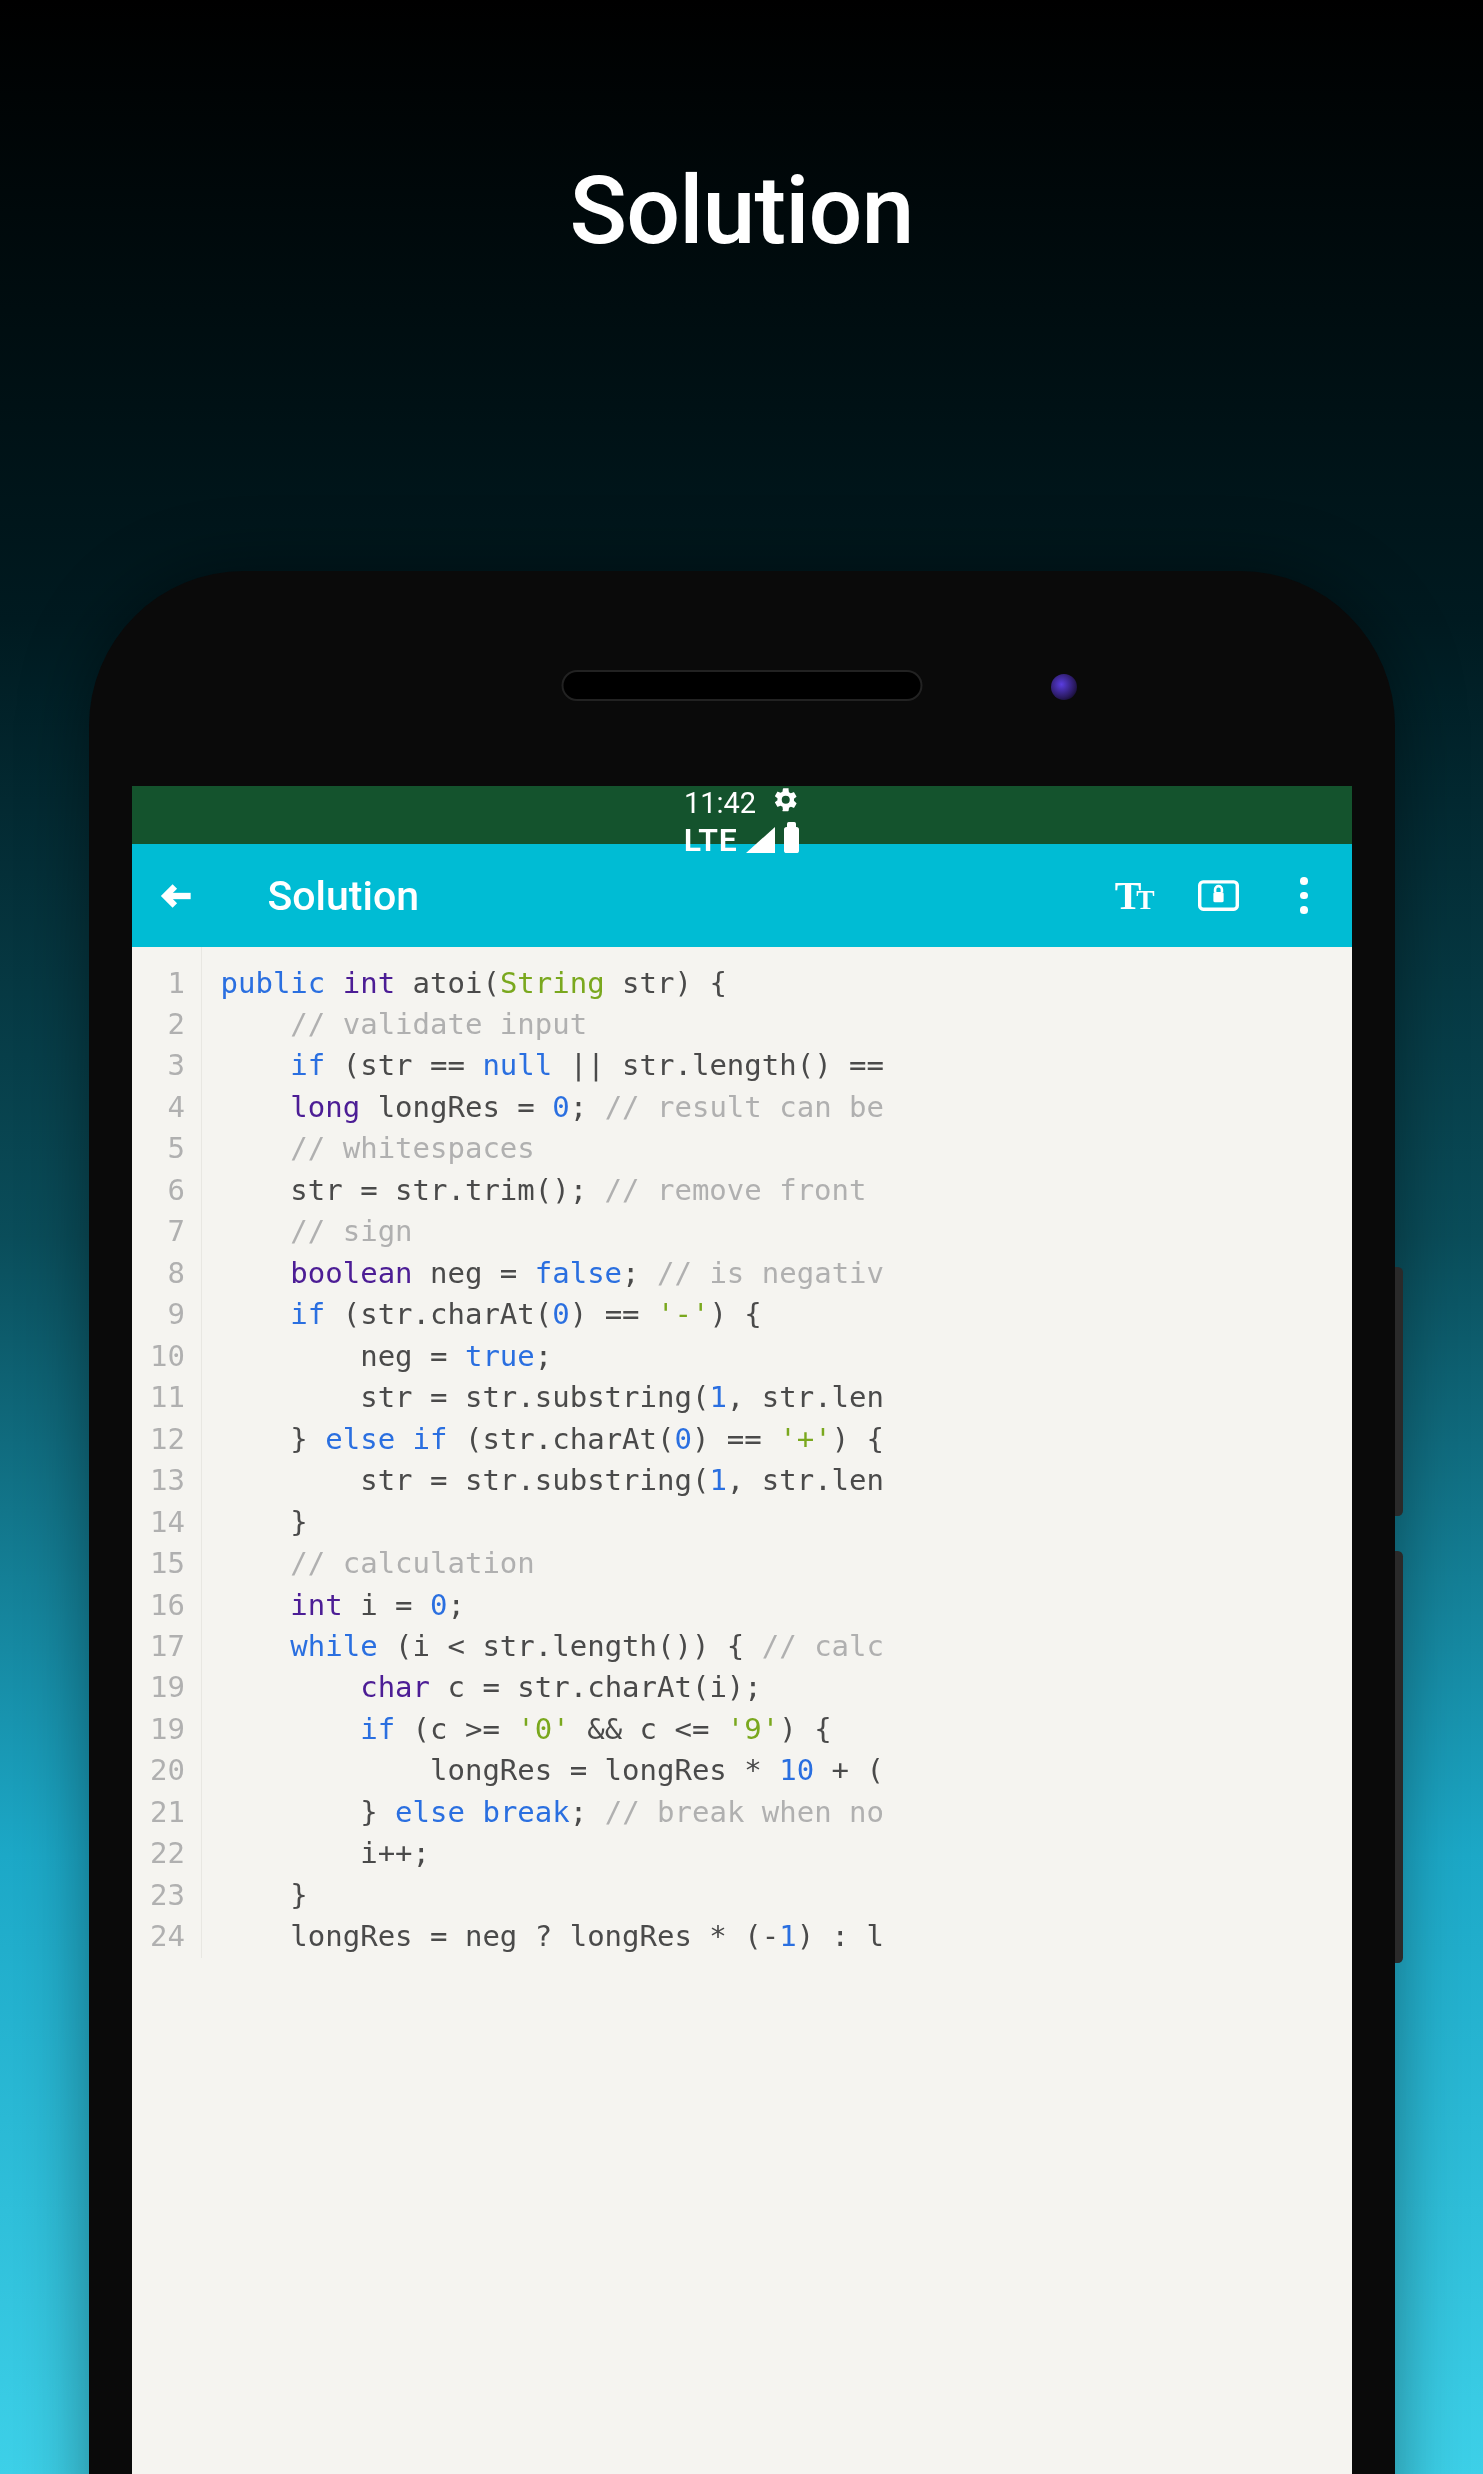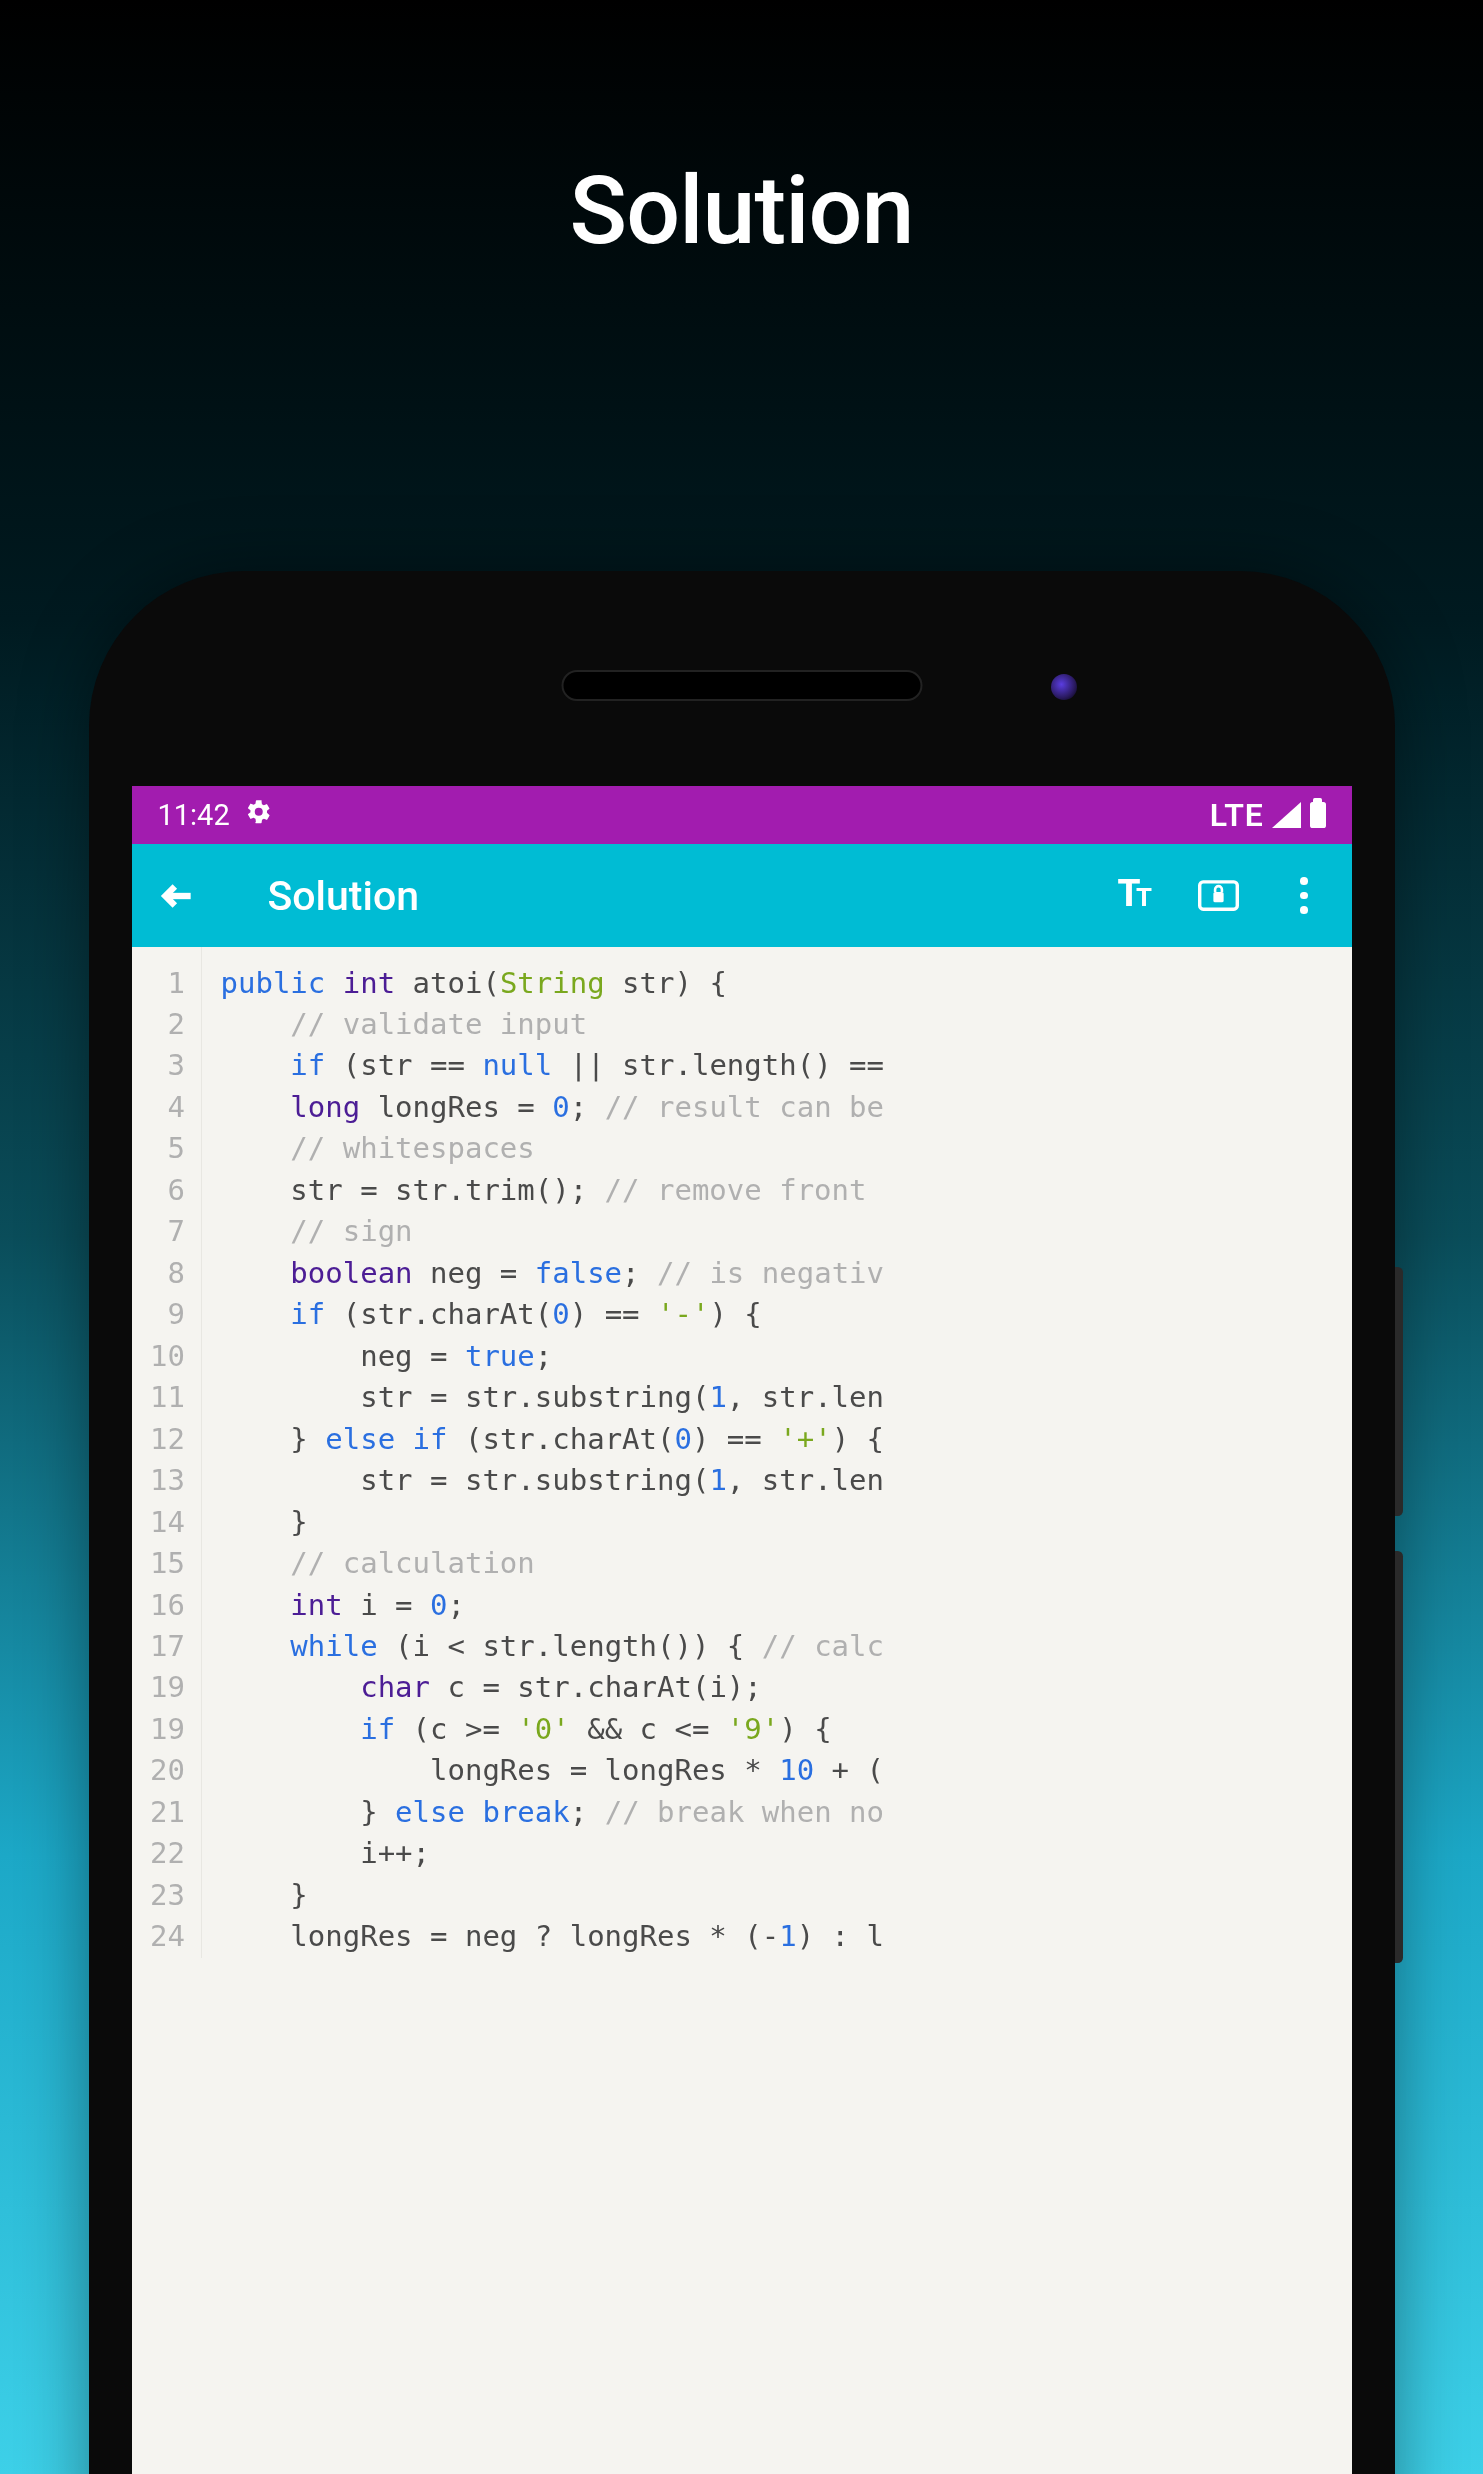--- a/index.html
+++ b/index.html
@@ -88,27 +88,28 @@
     top: 215px;
     left: 43px;
     width: 1220px;
     height: 1762px;
     background: #f5f4f0;
     overflow: hidden;
   }
 
   .status-bar {
     height: 58px;
-    background: #a21caf;
+    background: #14532d;
     display: flex;
     align-items: center;
     padding: 0 26px;
     color: #fff;
     font-size: 29px;
     justify-content: space-between;
+    flex-direction: column;
   }
   .status-left { display: flex; align-items: center; gap: 15.5px; }
   .status-right { display: flex; align-items: center; gap: 8.6px; font-size: 32px; font-weight: 600; letter-spacing: 0.9px; }
   .gear-icon svg { width: 27.5px; height: 27.5px; fill: #fff; }
   .sig-tri { width: 0; height: 0; border-style: solid; border-width: 0 0 26px 29px; border-color: transparent transparent #fff transparent; }
   .batt { width: 15.5px; height: 26px; background: #fff; border-radius: 2.6px; position: relative; }
   .batt::before { content:""; position:absolute; top:-4.3px; left:3.4px; width:8.6px; height:4.3px; background:#fff; border-radius:1.7px 1.7px 0 0; }
 
   .app-bar {
     height: 103px;
@@ -116,21 +117,21 @@
     display: flex;
     align-items: center;
     padding: 0 26px;
     color: #fff;
   }
   .back-btn { width: 41px; height: 41px; display:flex; align-items:center; justify-content:center; cursor:pointer; }
   .back-btn svg { width: 38px; height: 38px; stroke:#fff; fill:none; stroke-width:4; }
   .app-title { font-size: 41px; font-weight: 500; margin-left: 69px; flex: 1; }
   .app-actions { display:flex; align-items:center; gap: 43px; }
   .app-actions .act { width:43px; height:43px; display:flex; align-items:center; justify-content:center; cursor:pointer; }
-  .tt-icon { font-family: Liberation Mono, monospace; font-weight:700; color:#fff; font-size:40px; letter-spacing:-5.2px; }
+  .tt-icon { font-family: Liberation Serif, serif; font-weight:700; color:#fff; font-size:40px; letter-spacing:-5.2px; }
   .tt-icon .small { font-size: 27.5px; }
   .lock-landscape svg { width:41px; height:31px; }
   .more-icon { display:flex; flex-direction:column; gap:6.9px; align-items:center; }
   .more-icon span { width:7.7px; height:7.7px; background:#fff; border-radius:50%; }
 
   .code-area {
     display: flex;
     font-family: "Menlo", "Consolas", "DejaVu Sans Mono", monospace;
     font-size: 29px;
     line-height: 1.43;

